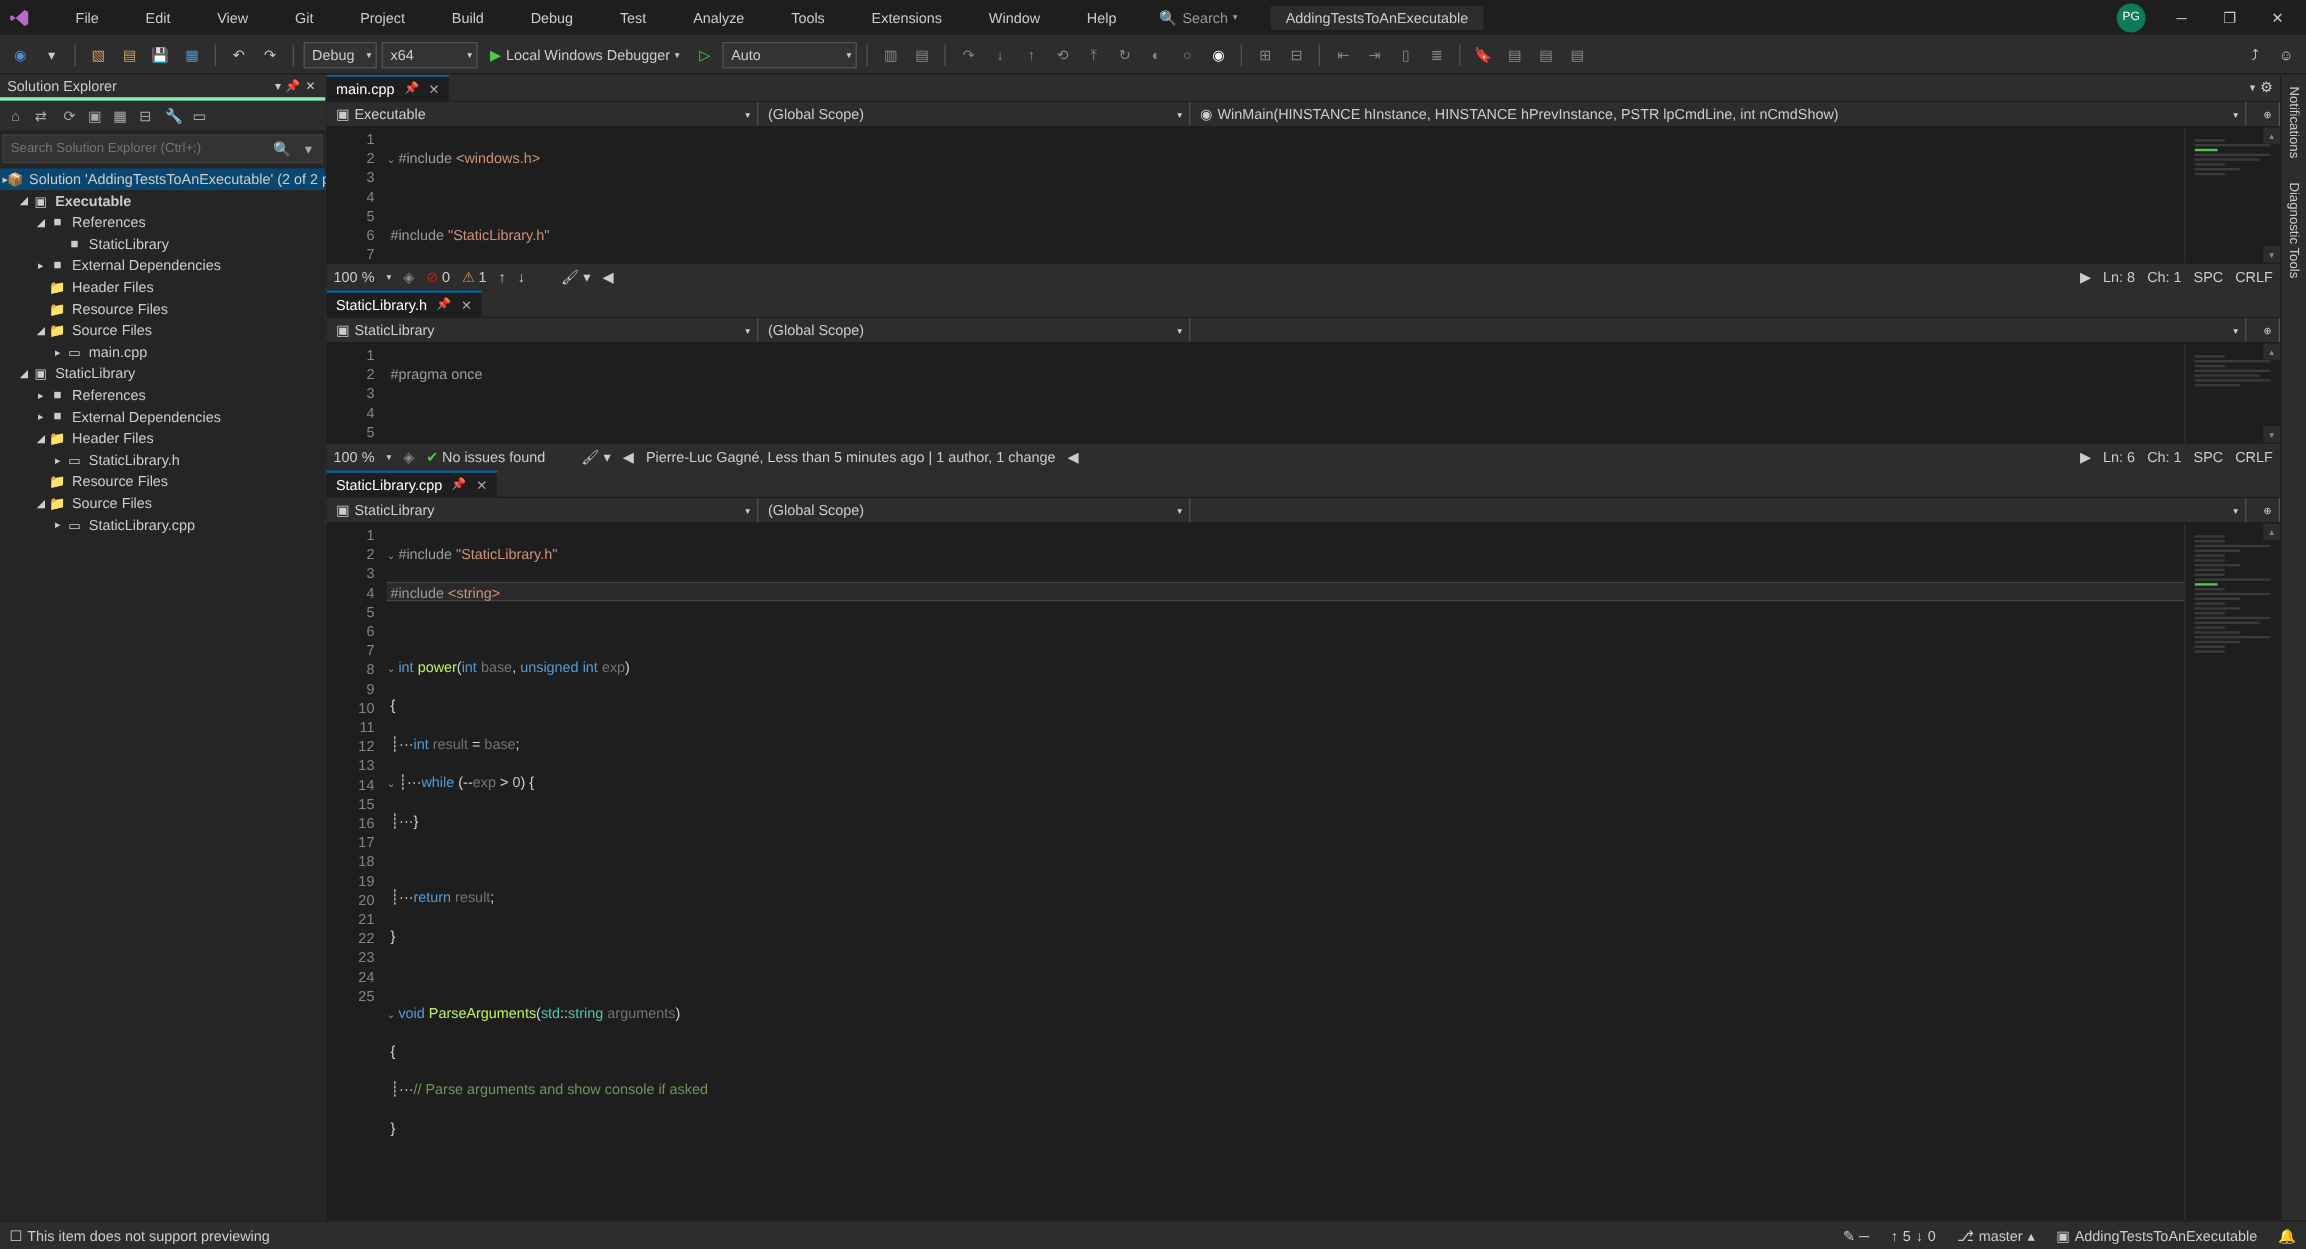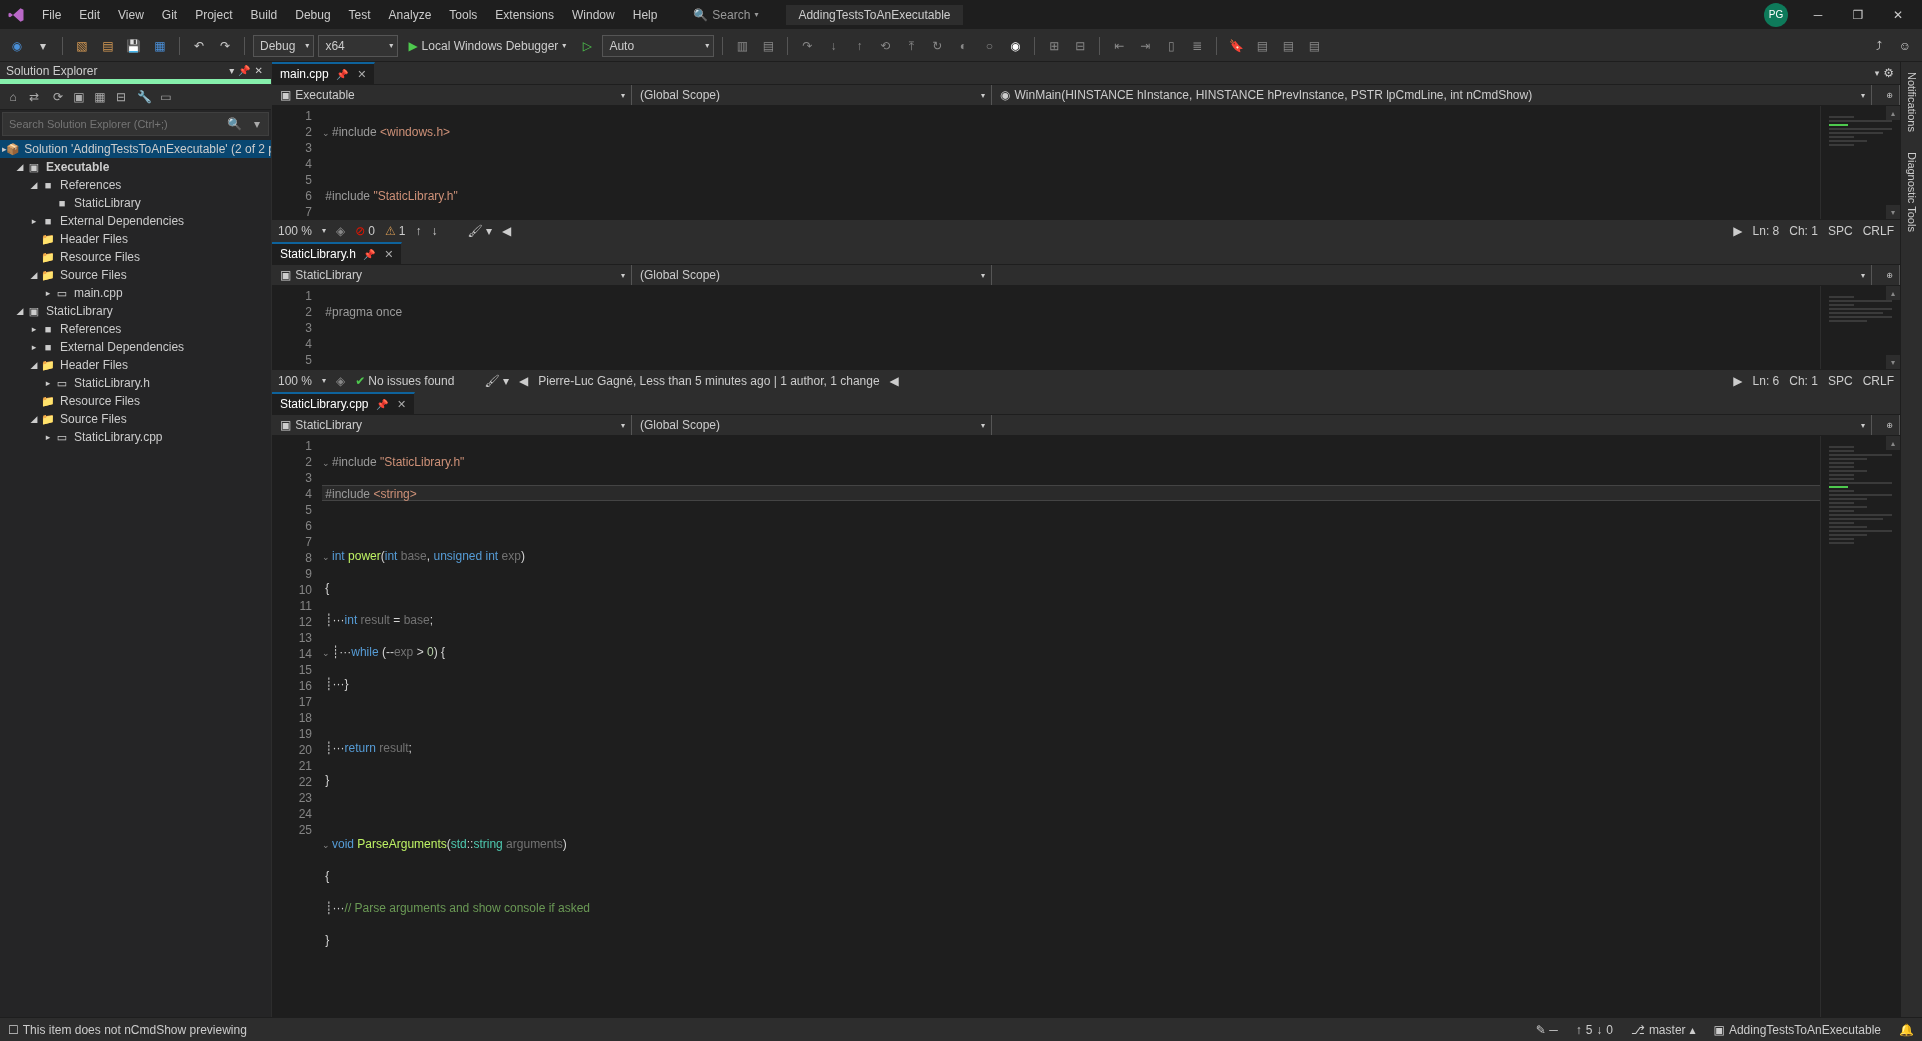--- a/index.html
+++ b/index.html
@@ -1,39 +1,39 @@
 <!DOCTYPE html>
 <html><head>
 <meta charset="utf-8">
 <style>
 * { margin: 0; padding: 0; box-sizing: border-box; font-family: 'Segoe UI', Tahoma, sans-serif; font-size: 12px; }
 body { background: #1e1e1e; color: #ccc; width: 1922px; height: 1041px; overflow: hidden; display: flex; flex-direction: column; }
 .titlebar { height: 30px; background: #1e1e1e; display: flex; align-items: center; padding: 0 4px; border-bottom: 1px solid #2d2d2d; }
 .titlebar .logo { width: 24px; height: 24px; display: flex; align-items: center; justify-content: center; margin-right: 6px; }
 .titlebar .menus { display: flex; gap: 2px; }
-.titlebar .menu-item { padding: 4px 8px; cursor: pointer; color: #ccc; }
+.titlebar .menu-item { padding: 4px 8px; cursor: pointer; color: #ccc; margin-left: 21px; }
 .titlebar .search-box { margin-left: 20px; display: flex; align-items: center; gap: 4px; color: #999; padding: 2px 8px; }
 .titlebar .project-name { margin-left: 20px; background: #2d2d2d; padding: 3px 12px; font-size: 12px; }
 .titlebar .spacer { flex: 1; }
 .titlebar .win-controls { display: flex; gap: 0; }
 .titlebar .win-btn { width: 40px; height: 30px; display: flex; align-items: center; justify-content: center; cursor: pointer; }
 .titlebar .profile { width: 24px; height: 24px; border-radius: 50%; background: #0e7a5a; display: flex; align-items: center; justify-content: center; font-size: 10px; margin-right: 10px; color: #fff; }
 
 .toolbar { height: 32px; background: #2d2d2d; display: flex; align-items: center; padding: 0 6px; gap: 4px; border-bottom: 1px solid #1e1e1e; }
 .toolbar .tb-btn { width: 22px; height: 22px; display: flex; align-items: center; justify-content: center; cursor: pointer; color: #ccc; }
 .toolbar .tb-sep { width: 1px; height: 18px; background: #555; margin: 0 4px; }
 .toolbar .tb-dropdown { background: #333; border: 1px solid #555; padding: 2px 18px 2px 6px; height: 22px; display: flex; align-items: center; position: relative; cursor: pointer; }
 .toolbar .tb-dropdown::after { content: '▾'; position: absolute; right: 4px; font-size: 8px; }
 .toolbar .tb-play { color: #4ec94e; display: flex; align-items: center; gap: 4px; padding: 0 6px; cursor: pointer; }
 .toolbar .tb-icon-only { color: #888; }
 
 .main-area { flex: 1; display: flex; overflow: hidden; }
 
 .side-panel { width: 272px; background: #252526; display: flex; flex-direction: column; border-right: 1px solid #2d2d2d; }
-.panel-header { height: 22px; background: #2d2d2d; display: flex; align-items: center; padding: 0 6px; color: #ccc; border-bottom: 5px solid #86efac; }
+.panel-header { height: 22px; background: #2d2d2d; display: flex; align-items: center; padding: 0 6px; color: #ccc; border-bottom: 3px solid #86efac; }
 .panel-header .title { flex: 1; }
 .panel-header .pin { font-size: 10px; cursor: pointer; padding: 0 2px; }
 .panel-toolbar { height: 26px; background: #2d2d2d; display: flex; align-items: center; padding: 0 4px; gap: 3px; border-bottom: 1px solid #1e1e1e; }
 .panel-toolbar .pt-btn { width: 18px; height: 18px; display: flex; align-items: center; justify-content: center; cursor: pointer; color: #aaa; }
 .panel-search { height: 24px; display: flex; background: #333; margin: 2px; border: 1px solid #3f3f3f; }
 .panel-search input { flex: 1; background: transparent; border: none; color: #ccc; padding: 0 6px; outline: none; font-size: 11px; }
 .panel-search .search-btn { width: 22px; display: flex; align-items: center; justify-content: center; color: #aaa; }
 
 .tree { flex: 1; overflow: auto; padding: 2px 0; }
 .tree-row { display: flex; align-items: center; height: 18px; padding-left: 4px; cursor: pointer; white-space: nowrap; }
@@ -577,20 +577,20 @@
 
   </div>
 
   <div class="right-rail">
     <div class="rail-item">Notifications</div>
     <div class="rail-item">Diagnostic Tools</div>
   </div>
 </div>
 
 <div class="vs-statusbar">
-  <span class="item">☐ <span>This item does not nCmdShow previewing</span></span>
+  <span class="item">☐ <span>This item does not support previewing</span></span>
   <div class="spacer"></div>
   <span class="item">✎ ─</span>
   <span class="item">↑ <span>5</span> ↓ <span>0</span></span>
   <span class="item">⎇ <span>master</span> ▴</span>
   <span class="item">▣ <span>AddingTestsToAnExecutable</span></span>
   <span class="item">🔔</span>
 </div>
 
 </body></html>

